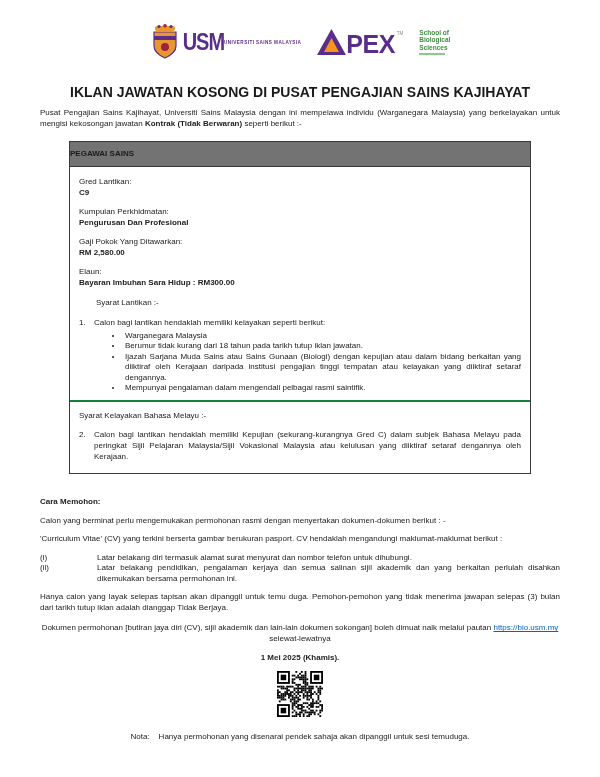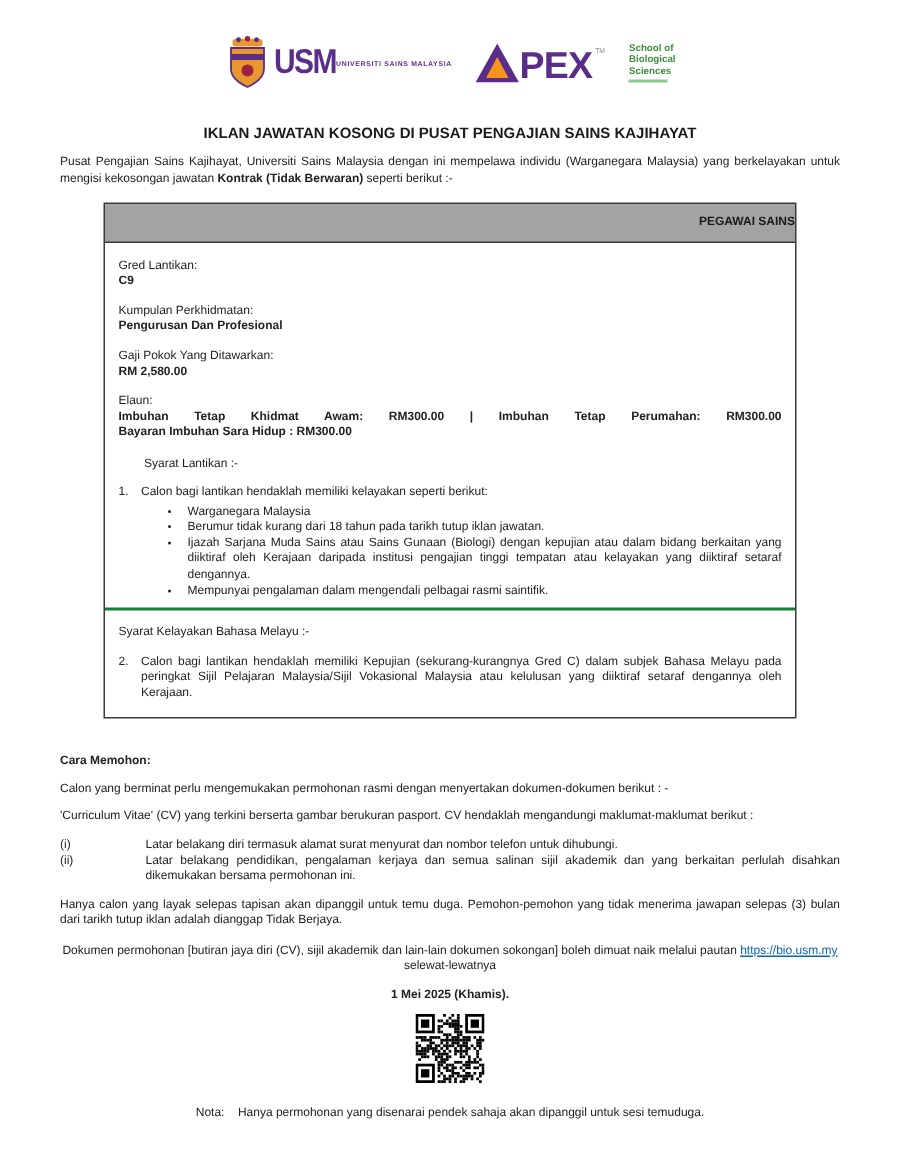--- a/index.html
+++ b/index.html
@@ -18,26 +18,26 @@
   .apex{display:flex;align-items:flex-end}
   .apex-letters{font-weight:bold;font-size:25px;color:#5b2d8a;line-height:.85;letter-spacing:-.5px}
   .apex-tm{font-size:4.5px;color:#8a8a8a;margin-left:2px;align-self:flex-start;padding-top:2px}
   .sbs{display:flex;align-items:center;gap:1px}
   .sbs-circle{position:relative;width:54px;height:50px}
   .sbs-abbr{position:absolute;left:46%;top:54%;transform:translate(-50%,-50%);font-weight:bold;font-size:14px;color:#1c5e20;letter-spacing:-.5px}
   .sbs-text{display:flex;flex-direction:column;color:#3f8f3f;font-size:6.5px;line-height:1.08;font-weight:bold}
   .sbs-bar{width:26px;height:2px;background:#8cc98c;margin-top:2px}
 
   
-  .doc-title{text-align:center;font-weight:bold;font-size:10px;margin-top:14px;color:#1a1a1a}
+  .doc-title{text-align:center;font-weight:bold;font-size:14px;margin-top:14px;color:#1a1a1a}
   .intro{text-align:justify;margin:7px 0 0 0}
 
   
   .job-box{width:460px;margin:11px auto 0 auto;border:1px solid #3a3a3a}
-  .job-header{background:#a3a3a3;border-bottom:1px solid #3a3a3a;text-align:right;font-weight:bold;padding:7px 0;color:#1a1a1a}
+  .job-header{background:#737373;border-bottom:1px solid #3a3a3a;text-align:left;font-weight:bold;padding:7px 0;color:#1a1a1a}
   .job-body{padding:10px 9px 6px 9px}
   .field{margin-bottom:9px}
   .bold{font-weight:bold}
   .elaun-line1{font-weight:bold;text-align:justify;text-align-last:justify}
   .syarat-heading{margin:10px 0 9px 17px}
   .num-item{display:flex}
   .num-item .num{flex:0 0 15px}
   .num-item .text{flex:1}
   ul.bullets{margin:2px 0 0 0;padding-left:44px}
   ul.bullets li{padding-left:2px}
@@ -116,21 +116,20 @@
         <div>Kumpulan Perkhidmatan:</div>
         <div class="bold">Pengurusan Dan Profesional</div>
       </div>
       <div class="field">
         <div>Gaji Pokok Yang Ditawarkan:</div>
         <div class="bold">RM 2,580.00</div>
       </div>
 
       <div class="field">
         <div>Elaun:</div>
-        <div class="elaun-line1">Imbuhan Tetap Khidmat Awam: RM300.00 | Imbuhan Tetap Perumahan: RM300.00</div>
         <div class="bold">Bayaran Imbuhan Sara Hidup : RM300.00</div>
       </div>
 
       <div class="syarat-heading">Syarat Lantikan :-</div>
 
       <div class="num-item">
         <span class="num">1.</span>
         <span class="text">Calon bagi lantikan hendaklah memiliki kelayakan seperti berikut:</span>
       </div>
 

